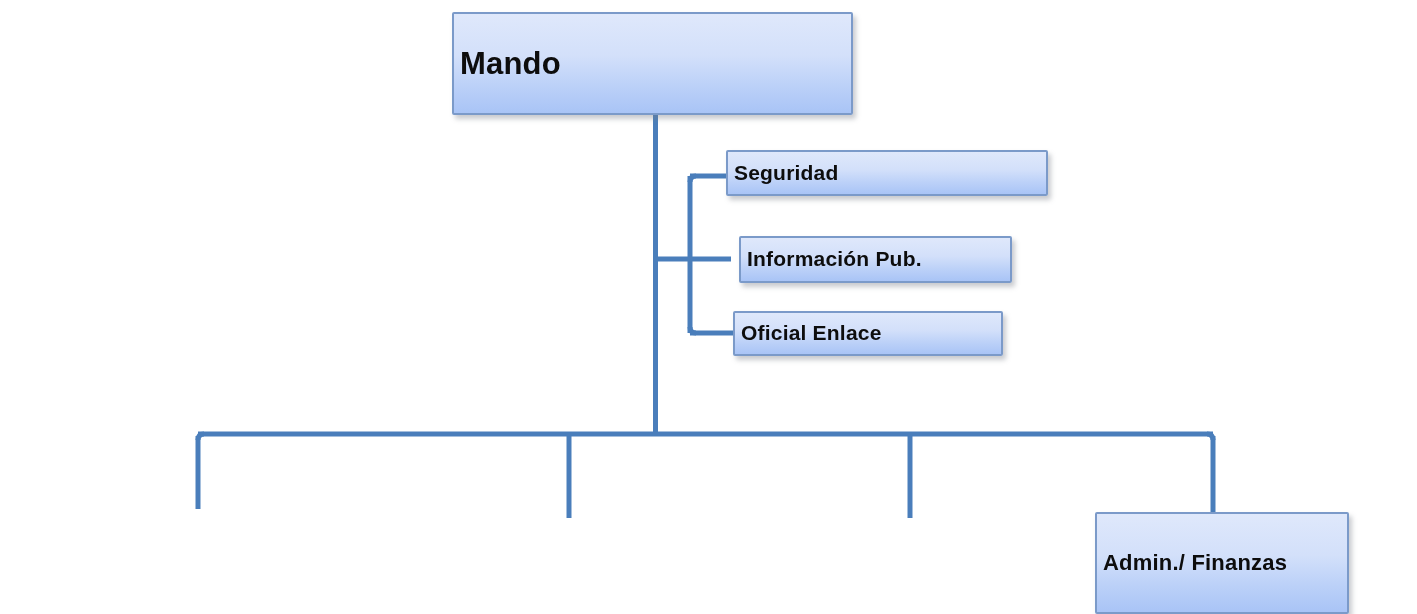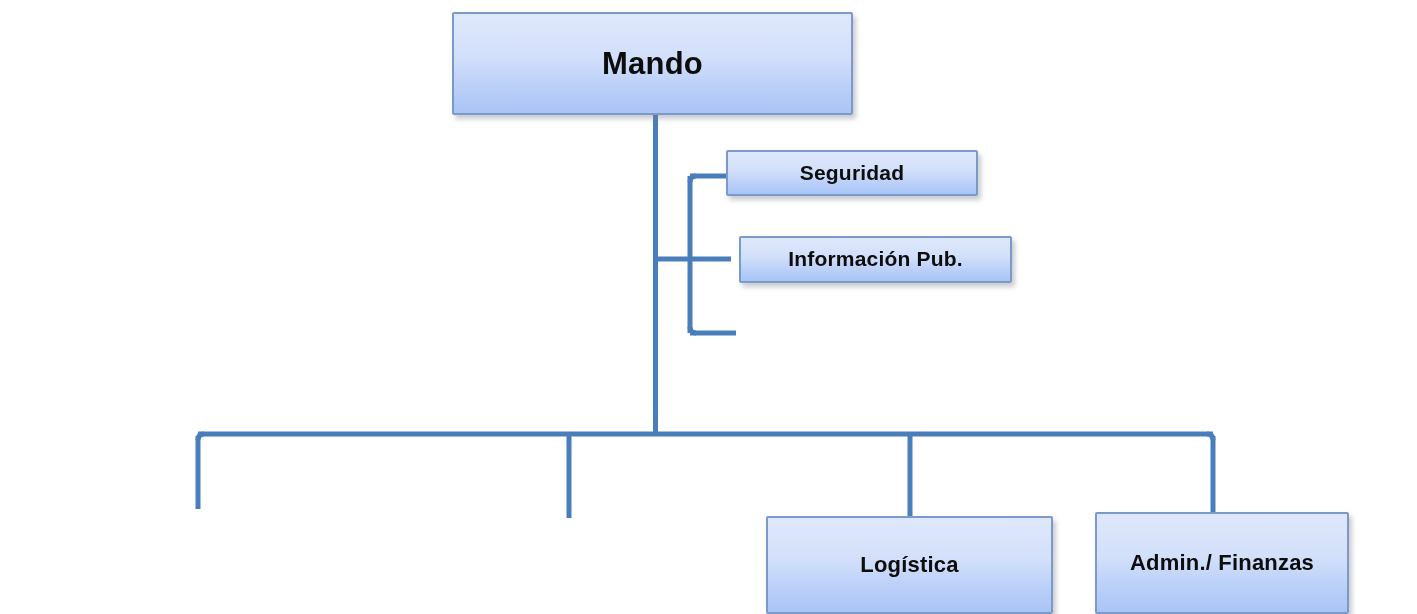--- a/index.html
+++ b/index.html
@@ -30,21 +30,21 @@
   .node {
     position: absolute;
     z-index: 3;
     box-sizing: border-box;
     border: 2px solid #7b9ac9;
     border-radius: 2px;
     background: linear-gradient(to bottom, #dfe8fb 0%, #d3e0fa 42%, #bcd1f8 72%, #a9c4f6 100%);
     box-shadow: 3px 4px 5px rgba(120,125,135,0.40);
     display: flex;
     align-items: center;
-    justify-content: center;
+    justify-content: flex-start;
     text-align: center;
     color: #0d0d0d;
     font-weight: bold;
     letter-spacing: 0.2px;
     line-height: 1.15;
     padding: 0 6px;
   }
 
   
   .node.root {
@@ -52,21 +52,21 @@
     top: 12px;
     width: 401px;
     height: 103px;
     font-size: 31px;
   }
 
   
   .node.staff {
     font-size: 21px;
   }
-  .node.staff-1 { left: 726px; top: 150px;  width: 252px; height: 46px; }
+  .node.staff-1 { left: 726px; top: 150px;  width: 322px; height: 46px; }
   .node.staff-2 { left: 739px; top: 236px;  width: 273px; height: 47px; }
   .node.staff-3 { left: 733px; top: 311px;  width: 270px; height: 45px; }
 
   
   .node.branch {
     font-size: 22px;
   }
   .node.branch-1 { left: 52px;   top: 507px; width: 288px; height: 88px; }
   .node.branch-2 { left: 437px;  top: 516px; width: 293px; height: 98px; }
   .node.branch-3 { left: 766px;  top: 516px; width: 287px; height: 98px; }
@@ -108,21 +108,21 @@
   <div class="node root">
     <span>Mando</span>
   </div>
 
   <div class="node staff staff-1">
     <span>Seguridad</span>
   </div>
   <div class="node staff staff-2">
     <span>Información Pub.</span>
   </div>
+  <div class="node staff staff-3">
+    <span>Oficial Enlace</span>
+  </div>
 
-  <div class="node branch branch-3">
-    <span>Logística</span>
-  </div>
   <div class="node branch branch-4">
     <span>Admin./ Finanzas</span>
   </div>
 
 </div>
 
 </body></html>

